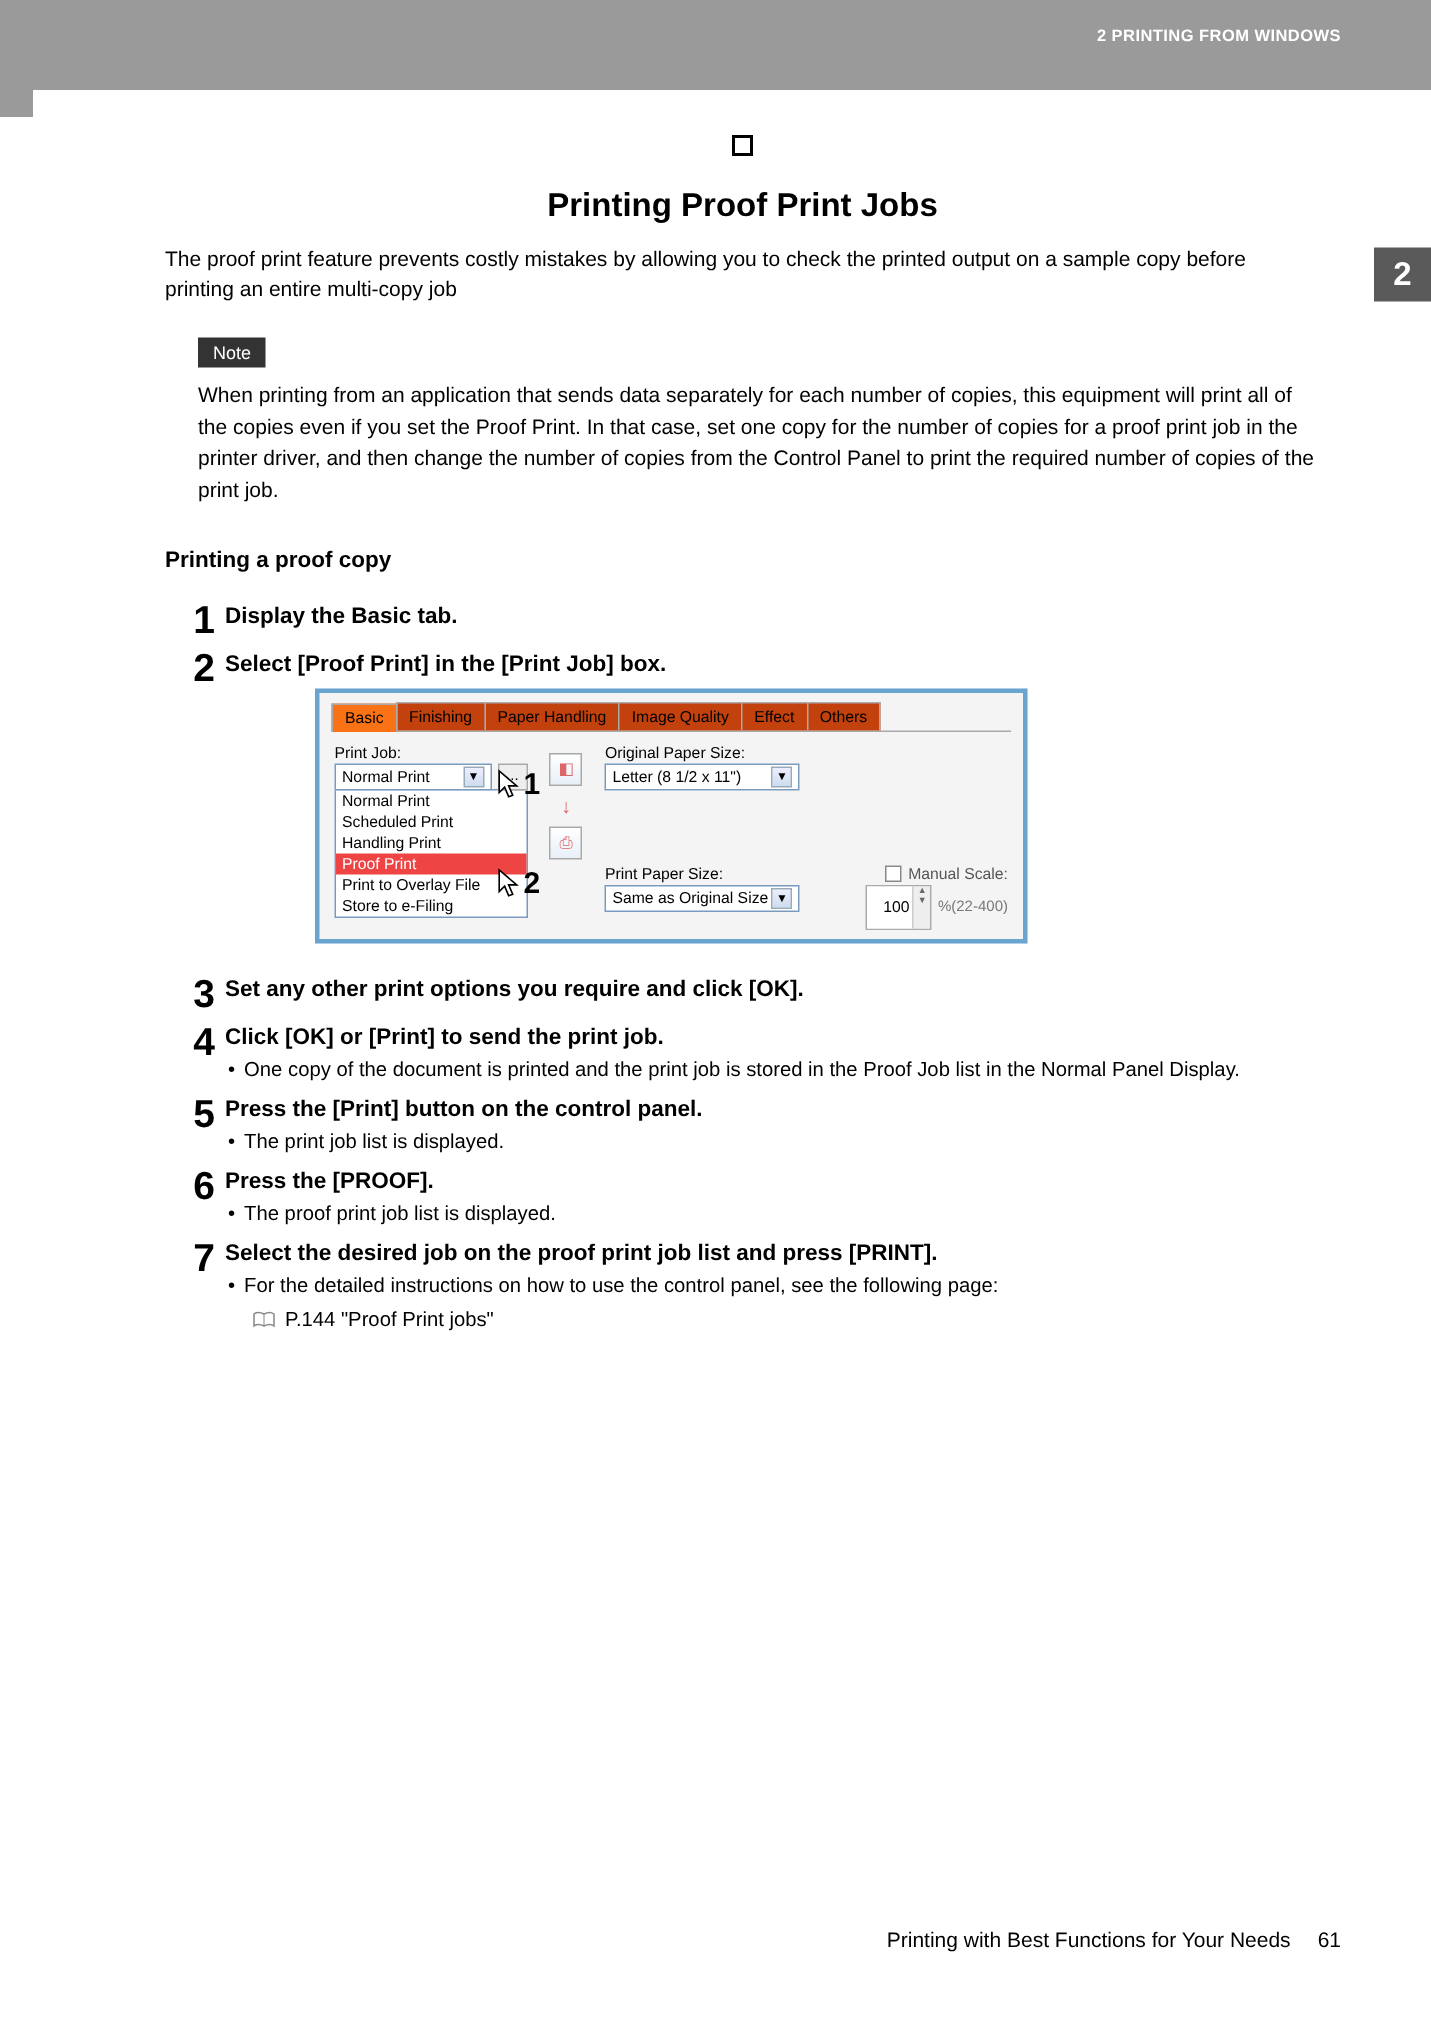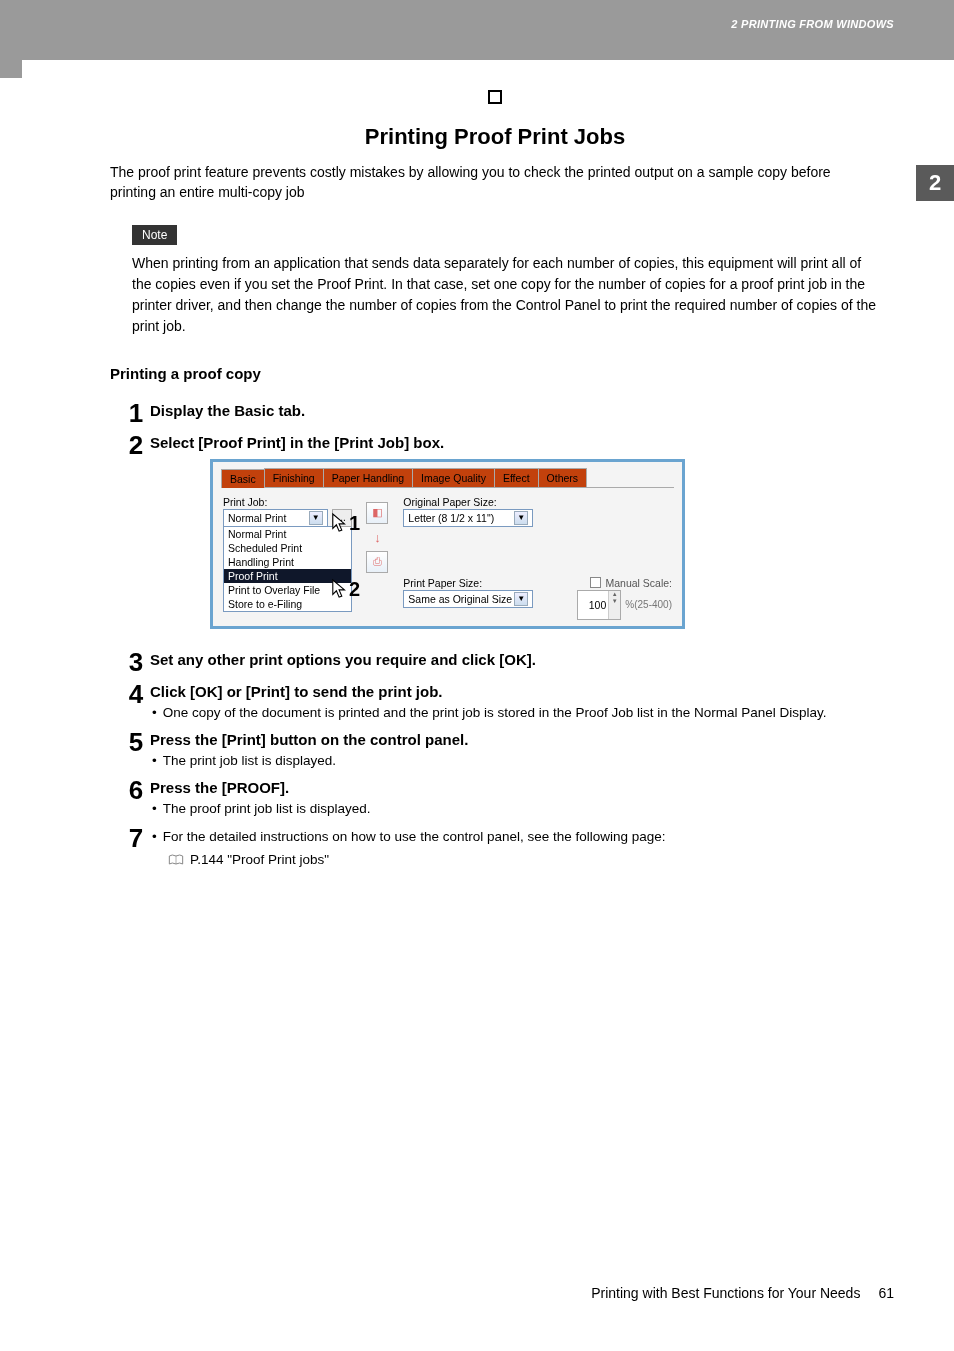--- a/index.html
+++ b/index.html
@@ -19,21 +19,20 @@
     position: relative;
   }
   .header-text {
     position: absolute;
     top: 18px;
     right: 60px;
     color: #fff;
     font-size: 11px;
     font-weight: bold;
     letter-spacing: 0.3px;
-    font-style: italic;
   }
   .left-stripe {
     position: absolute;
     top: 60px;
     left: 0;
     width: 22px;
     height: 18px;
     background: #9a9a9a;
   }
   .side-tab {
@@ -168,21 +167,21 @@
   .tab {
     padding: 3px 8px;
     border: 1px solid #aaa;
     border-bottom: none;
     background: #c2410c;
     font-size: 10.5px;
     margin-right: -1px;
     white-space: nowrap;
   }
   .tab.active {
-    background: #c2410c;
+    background: #f97316;
     font-weight: normal;
     position: relative;
     top: 1px;
   }
   .dialog-body {
     display: flex;
     gap: 10px;
     padding: 2px 2px 4px 2px;
   }
   .left-col { width: 130px; }
@@ -223,21 +222,21 @@
     align-items: center;
     justify-content: center;
   }
   .listbox {
     border: 1px solid #7a9ac0;
     background: #fff;
     font-size: 10.5px;
     margin-top: -1px;
   }
   .listbox div { padding: 1px 4px; white-space: nowrap; }
-  .listbox .selected { background: #0f172a; color: #fff; }
+  .listbox .selected { background: #ef4444; color: #fff; }
   .pointer {
     position: absolute;
     font-size: 20px;
     font-weight: bold;
     color: #000;
     z-index: 5;
     display: flex;
     align-items: center;
   }
   .cursor-svg {
@@ -422,21 +421,21 @@
                   <span>Manual Scale:</span>
                 </div>
                 <div style="display:flex;align-items:center;margin-top:1px">
                   <div class="spin">
                     <input readonly="" value="100" style="">
                     <div class="spinbtns">
                         <div>▲</div>
                         <div>▼</div>
                       </div>
                   </div>
-                  <span class="range-text">%(25-400)</span>
+                  <span class="range-text">%(22-400)</span>
                 </div>
               </div>
             </div>
           </div>
         </div>
       </div>
     </div>
 
     <div class="step">
       <div class="step-num">3</div>
@@ -480,20 +479,21 @@
               <span class="bullet-dot">•</span>
               <span>The proof print job list is displayed.</span>
             </div>
         </div>
       </div>
     </div>
 
     <div class="step">
       <div class="step-num">7</div>
       <div class="step-body">
+        <div class="step-title">Select the desired job on the proof print job list and press [PRINT].</div>
         <div class="step-sub">
           <div class="bullet-row">
               <span class="bullet-dot">•</span>
               <span>For the detailed instructions on how to use the control panel, see the following page:</span>
             </div>
           <div class="cross-ref">
             <svg class="book-icon" viewBox="0 0 24 18">
               <path d="M2 3 Q6 0 12 3 Q18 0 22 3 L22 15 Q18 12 12 15 Q6 12 2 15 Z" fill="none" stroke="#888" stroke-width="1.5"></path>
               <line x1="12" y1="3" x2="12" y2="15" stroke="#888" stroke-width="1"></line>
             </svg>

